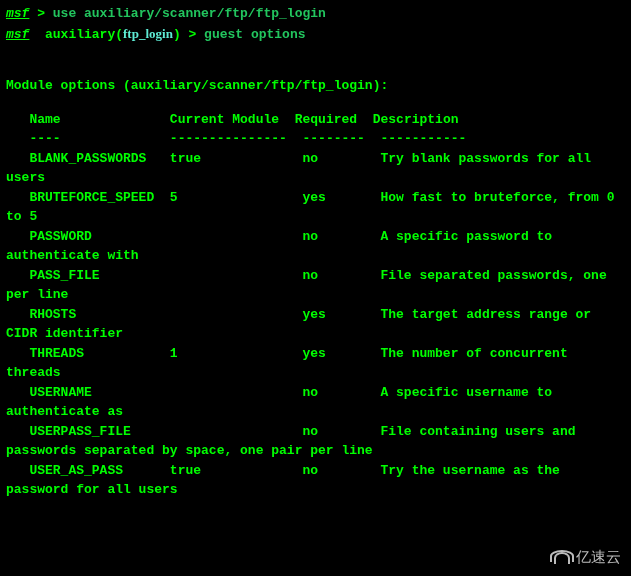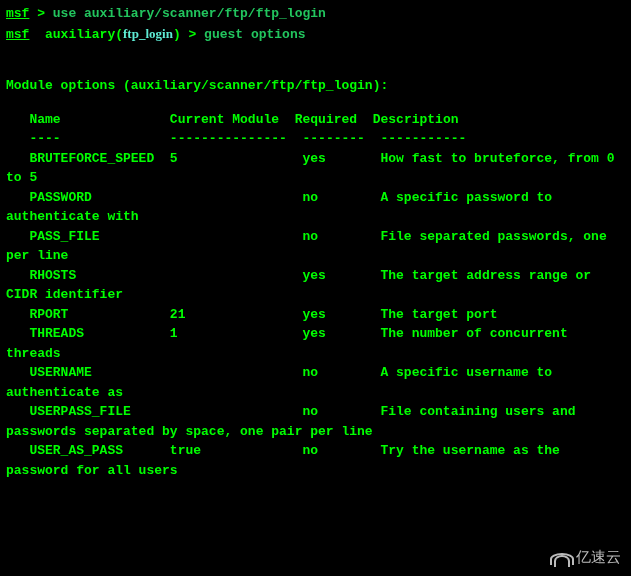--- a/index.html
+++ b/index.html
@@ -9,38 +9,38 @@
       font-family: "Courier New", monospace;
       font-size: 13px;
       font-weight: bold;
       line-height: 1.5;
       padding: 4px 6px;
       width: 631px;
       height: 576px;
       overflow: hidden;
       position: relative;
     }
-    .underline { text-decoration: underline; }
+    .underline { text-decoration: underline; font-style: italic; }
     .red { color: #5eead4; font-family: Liberation Serif, serif; }
     .white { color: #22c55e; }
     .prompt-line { white-space: pre; }
     .options-header { margin-top: 32px; margin-bottom: 14px; }
     .table-header { white-space: pre; margin-left: 0; }
     .table-dashes { white-space: pre; margin-left: 0; }
     .option-row { white-space: pre-wrap; word-break: break-word; }
     .watermark {
       position: absolute;
       bottom: 8px;
       right: 10px;
       color: #bbb;
       font-family: sans-serif;
       font-size: 15px;
       font-weight: normal;
       display: flex;
-      align-items: center;
+      align-items: flex-start;
       gap: 4px;
     }
     .watermark-icon {
       display: inline-block;
       width: 22px;
       height: 16px;
       position: relative;
     }
     .watermark-icon::before, .watermark-icon::after {
       content: "";
@@ -59,25 +59,25 @@
 <div class="prompt-line"><span class="underline">msf</span><span> &gt; </span><span class="white">use auxiliary/scanner/ftp/ftp_login</span></div>
 
 <div class="prompt-line"><span class="underline">msf</span><span>  </span><span>auxiliary(</span><span class="red">ftp_login</span><span>) &gt; </span><span class="white">guest options</span></div>
 
 <div class="options-header">Module options (auxiliary/scanner/ftp/ftp_login):</div>
 
 <div class="table-header">   <span>Name</span>              <span>Current Module</span>  <span>Required</span>  <span>Description</span></div>
 <div class="table-dashes">   <span>----</span>              <span>---------------</span>  <span>--------</span>  <span>-----------</span></div>
 
 <div id="options-container">
+    <div class="option-row">   BLANK_PASSWORDS   true             no        Try blank passwords for all users</div>
     <div class="option-row">   BRUTEFORCE_SPEED  5                yes       How fast to bruteforce, from 0 to 5</div>
     <div class="option-row">   PASSWORD                           no        A specific password to authenticate with</div>
     <div class="option-row">   PASS_FILE                          no        File separated passwords, one per line</div>
     <div class="option-row">   RHOSTS                             yes       The target address range or CIDR identifier</div>
-    <div class="option-row">   RPORT             21               yes       The target port</div>
     <div class="option-row">   THREADS           1                yes       The number of concurrent threads</div>
     <div class="option-row">   USERNAME                           no        A specific username to authenticate as</div>
     <div class="option-row">   USERPASS_FILE                      no        File containing users and passwords separated by space, one pair per line</div>
     <div class="option-row">   USER_AS_PASS      true             no        Try the username as the password for all users</div>
   </div>
 
 <div class="watermark">
   <span class="watermark-icon"></span>
   <span>亿速云</span>
 </div>

